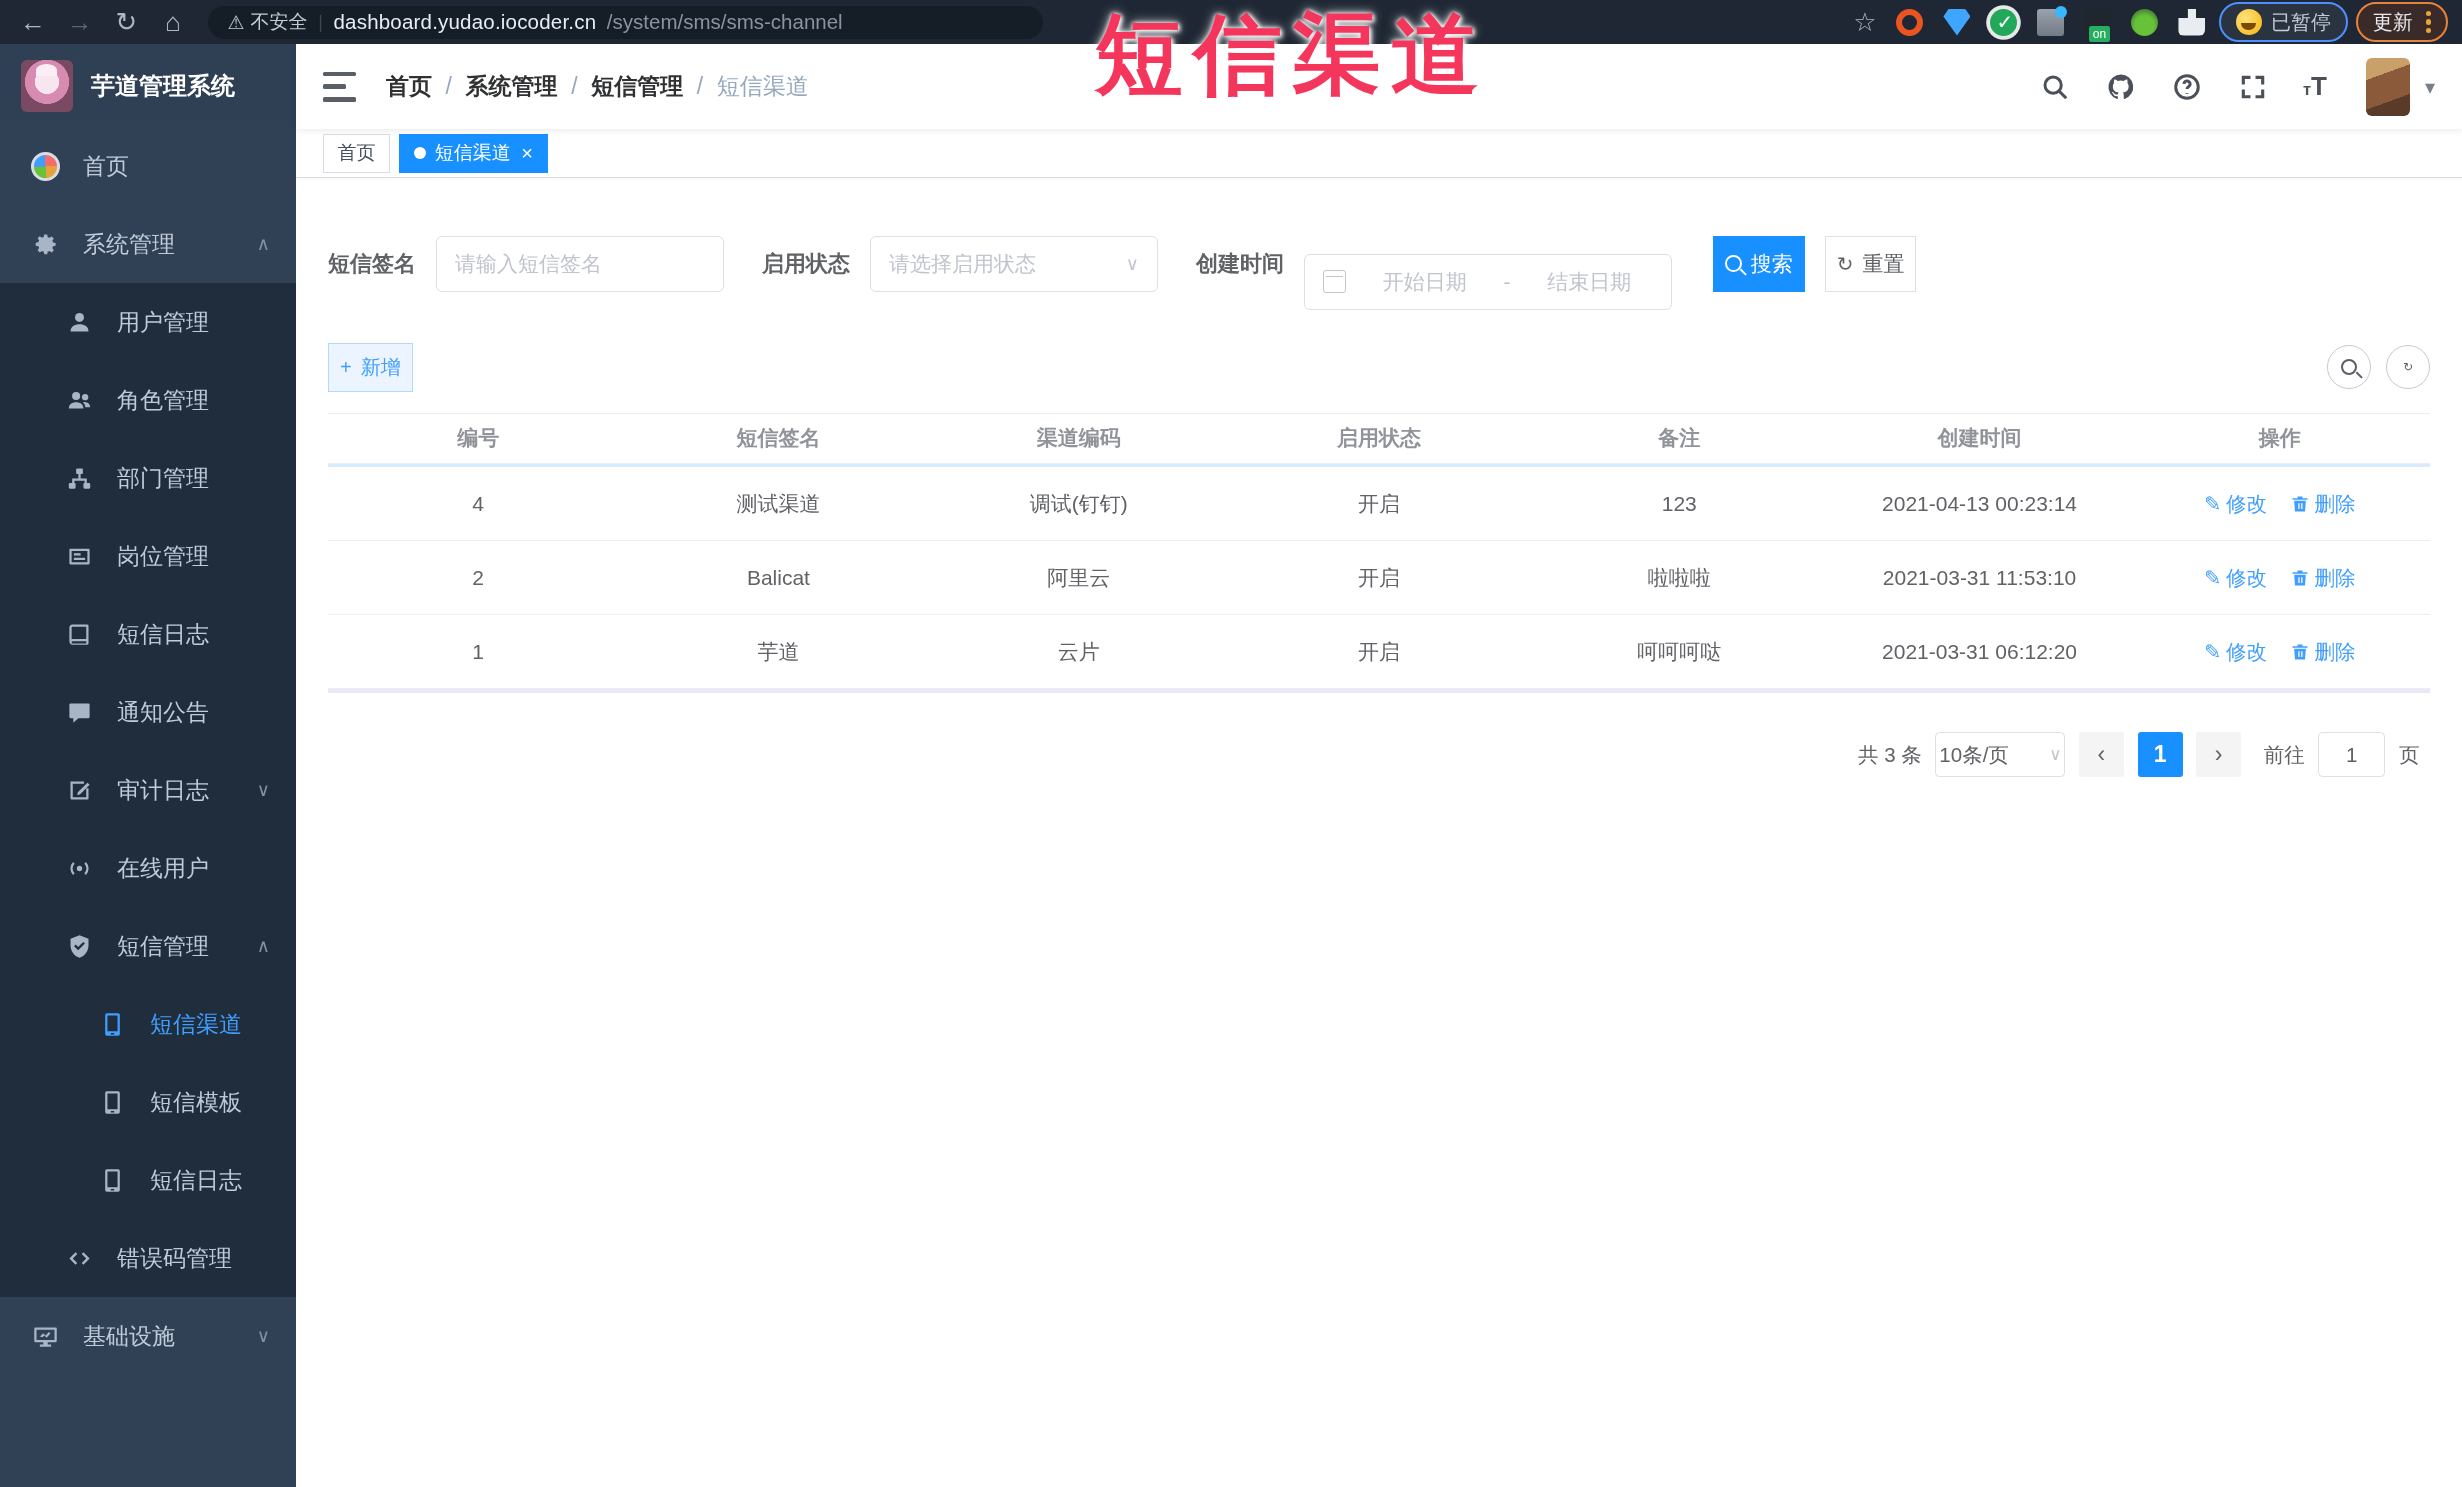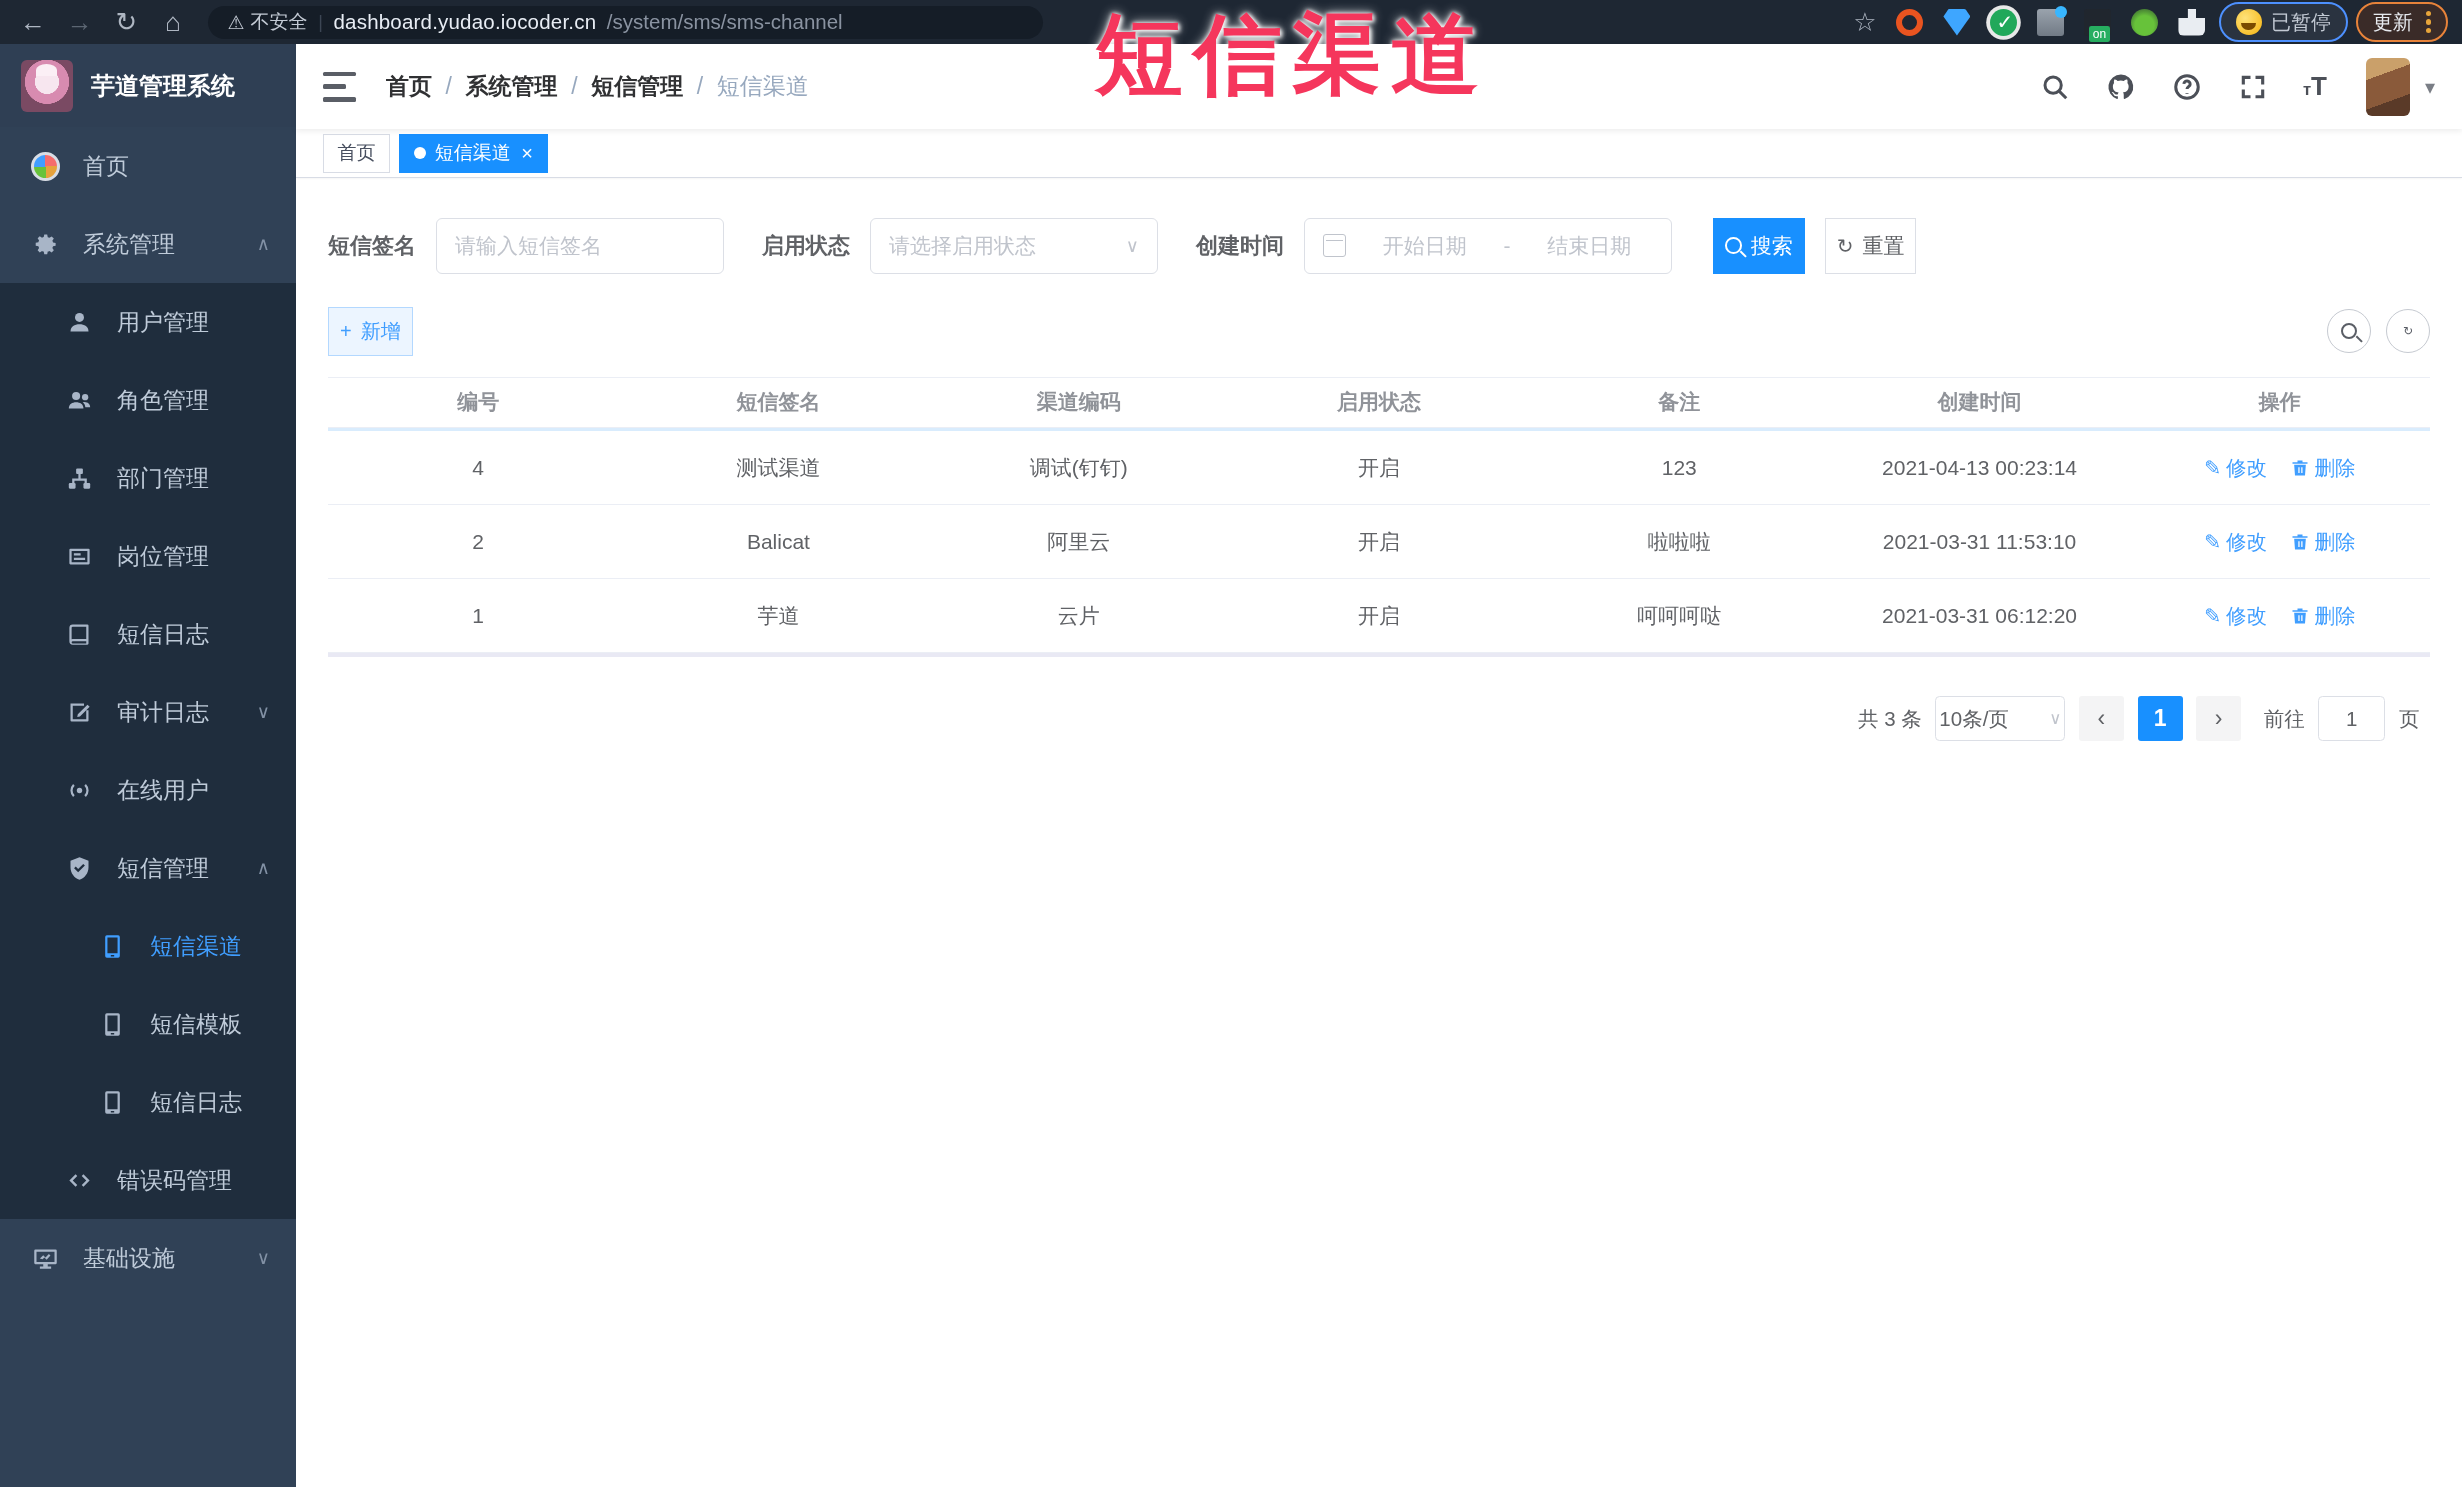--- a/index.html
+++ b/index.html
@@ -84,21 +84,21 @@
   .tag .tclose { font-size:20px; margin-left:1.5px; }
 
   
   .content { flex:1; padding:29px 32px 0 32px; overflow:hidden; }
   .filters { display:flex; align-items:center; gap:20px; margin-top:10.6px; flex-wrap:nowrap; }
   .flabel { font-size:22px; color:#606266; font-weight:700; white-space:nowrap; }
   .finput { height:56px; border:1.5px solid #dcdfe6; border-radius:6px; background:#fff; display:flex; align-items:center; padding:0 18px; color:#c0c4cc; font-size:21px; }
   .finput.sign { width:288px; }
   .finput.status { width:288px; justify-content:space-between; }
   .finput .fchev { color:#c0c4cc; font-size:18px; }
-  .finput.range { width:368px; gap:15px; }
+  .finput.range { width:368px; gap:15px;margin-top:36px; }
   .finput .cal { width:23px; height:23px; border:1.5px solid #c0c4cc; border-radius:3px; position:relative; flex-shrink:0; }
   .finput .cal::after { content:""; position:absolute; left:2.3px; top:5.3px; right:2.3px; border-top:1.5px solid #c0c4cc; }
   .range .ph { flex:1; text-align:center; white-space:nowrap; }
   .range .rsep { color:#c0c4cc; }
   .btn { height:56px; border-radius:0; font-size:21px; display:inline-flex; align-items:center; gap:9px; padding:0 11px; cursor:pointer; border:1.5px solid transparent; white-space:nowrap; }
   .btn.primary { background:#1890ff; color:#fff; }
   .btn.plainwhite { background:#fff; border-color:#dcdfe6; color:#606266; }
   .btn.plainblue { background:#ecf5ff; border-color:#b3d8ff; color:#409eff; height:49px; font-size:20px; }
   .btn .bicon { font-size:20px; display:inline-flex; }
   .mag { width:16.7px; height:16.7px; border:2.3px solid currentColor; border-radius:50%; position:relative; display:inline-block; }
@@ -240,20 +240,28 @@
         <span class="micon">
             <svg viewBox="0 0 24 24">
               <path d="M6 3h13a1 1 0 011 1v16a1 1 0 01-1 1H6a3 3 0 01-3-3V6a3 3 0 013-3zm0 2a1 1 0 00-1 1v10.2A3 3 0 016 16h12V5zm0 13a1 1 0 000 2h12v-2z"></path>
             </svg>
           </span>
         <span class="mlabel">短信日志</span>
       </div>
       <div class="mi l2">
         <span class="micon">
             <svg viewBox="0 0 24 24">
+              <path d="M4 4h16a1 1 0 011 1v11a1 1 0 01-1 1h-9l-4.5 4v-4H4a1 1 0 01-1-1V5a1 1 0 011-1zm3 4.5h10v2H7zm0 4h7v2H7z"></path>
+            </svg>
+          </span>
+        <span class="mlabel">通知公告</span>
+      </div>
+      <div class="mi l2">
+        <span class="micon">
+            <svg viewBox="0 0 24 24">
               <path d="M4 4h12v2H6v12h12v-8h2v9a1 1 0 01-1 1H5a1 1 0 01-1-1zm6.5 9.6l8.6-8.6 1.9 1.9-8.6 8.6-2.4.5z"></path>
             </svg>
           </span>
         <span class="mlabel">审计日志</span>
         <span class="mchev">∨</span>
       </div>
       <div class="mi l2">
         <span class="micon">
             <svg viewBox="0 0 24 24">
               <circle cx="12" cy="12" r="2.4"></circle>

